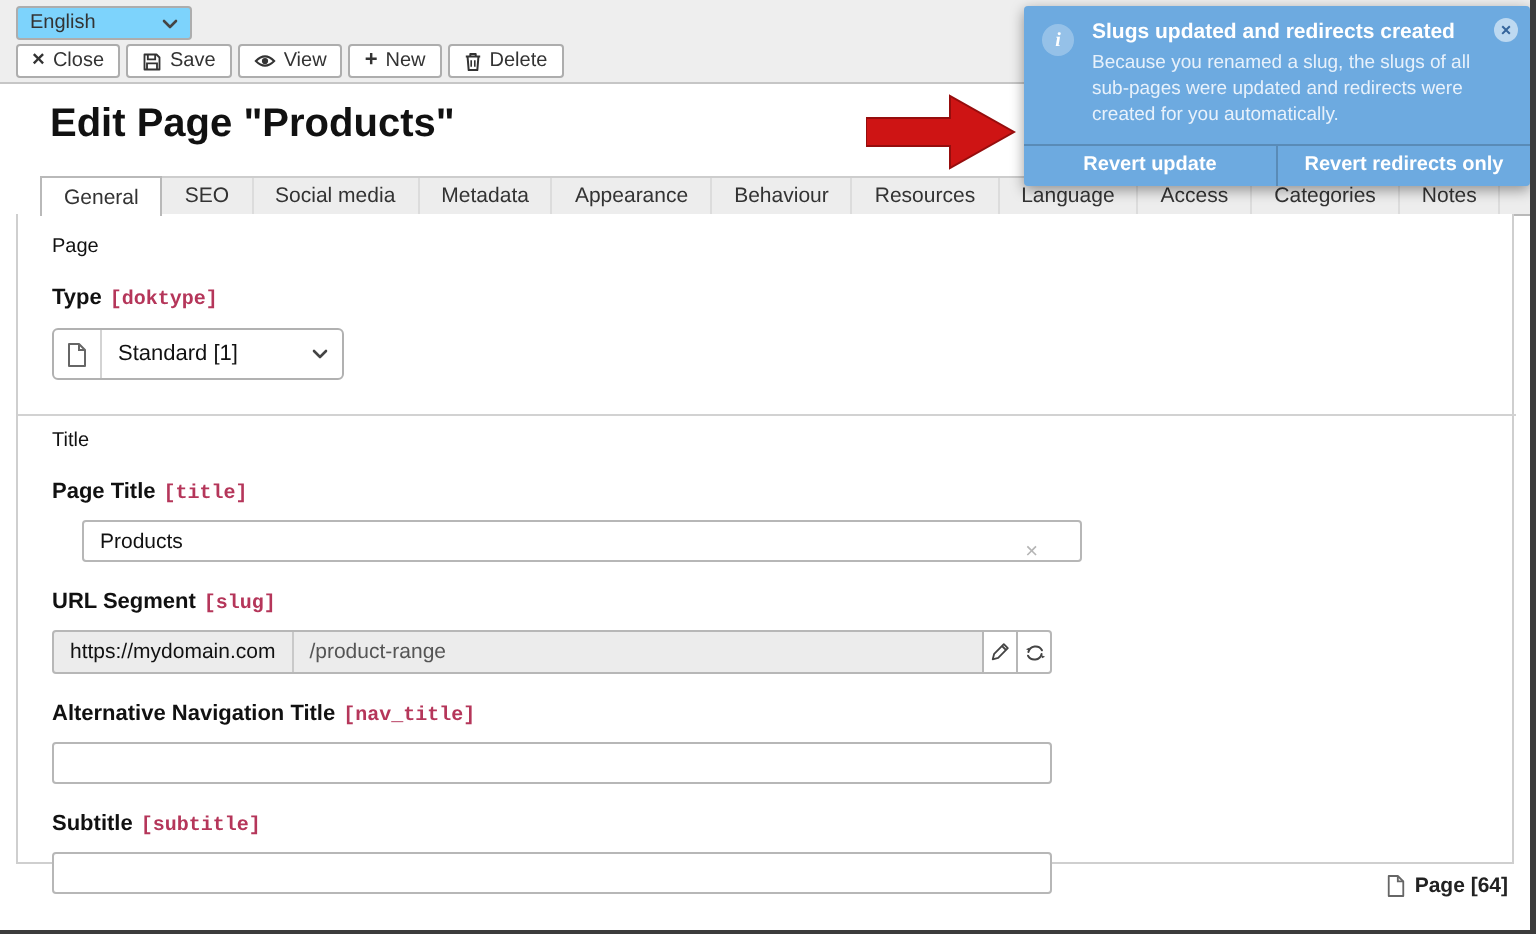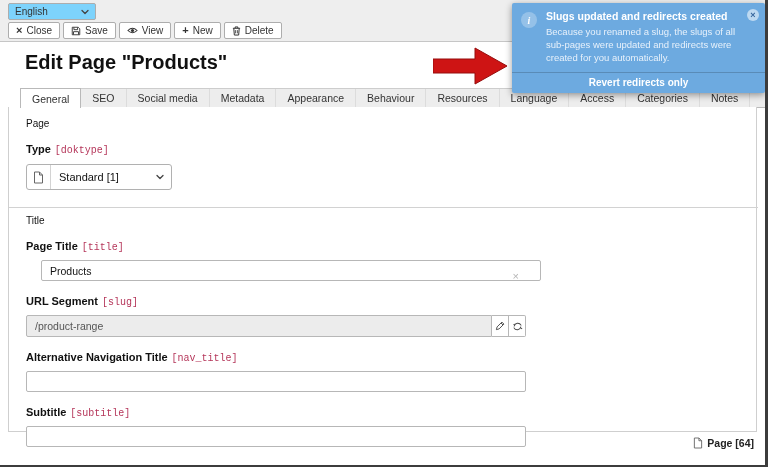--- a/index.html
+++ b/index.html
@@ -52,21 +52,21 @@
 
   
   .panel {
     position:absolute; left:8px; top:107px; width:749px; height:325px;
     background:#fff; border:1px solid #cfcfcf; border-top:none;
     padding:7px 0 0 17px;
   }
   .sect-h { font-size:10px; color:#111; font-weight:400; margin:4px 0 0; }
   .f-label { font-size:11px; font-weight:bold; color:#111; margin:14px 0 0; }
   .f-label .tca {
-    font-family:"Liberation Mono", monospace; font-weight:normal;
+    font-family:"Liberation Mono", monospace; font-weight:bold;
     font-size:10px; color:#b5365a; margin-left:4px;
   }
   .divider { border-top:1px solid #d2d2d2; margin:17px 0 0 -17px; width:749px; }
 
   .type-select {
     margin-top:8px; width:146px; height:26px; background:#fff;
     border:1px solid #b1b1b1; border-radius:3px; display:flex; align-items:center; cursor:pointer;text-align:center;
   }
   .type-select .icon-cell {
     width:24px; align-self:stretch; display:flex; align-items:center; justify-content:center;
@@ -240,20 +240,21 @@
     <div class="input-wrap">
       <input class="text-input" type="text" value="Products" style="">
       <span class="clear-x">×</span>
     </div>
 
     <div class="f-label">
       <span>URL Segment</span><span class="tca">[slug]</span>
     </div>
     <div class="slug-row">
       <div class="slug-group">
+        <span class="slug-prefix">https://mydomain.com</span>
         <span class="slug-value">/product-range</span>
       </div>
       <span class="slug-btn">
         <svg class="icon-svg" width="10" height="10" viewBox="0 0 11 11">
             <path d="M1.5 9.5l.8-3 5.3-5.3 2.2 2.2-5.3 5.3z" fill="none" stroke="#444" stroke-width="1" stroke-linejoin="round"></path>
             <path d="M6.6 2.2l2.2 2.2" stroke="#444" stroke-width="1"></path>
           </svg>
       </span>
       <span class="slug-btn">
         <svg class="icon-svg" width="11" height="11" viewBox="0 0 12 12">
@@ -289,20 +290,21 @@
   <div class="notification">
     <div class="notif-main">
       <span class="notif-info">i</span>
       <div class="notif-text">
         <div class="notif-title">Slugs updated and redirects created</div>
         <div class="notif-body">Because you renamed a slug, the slugs of all sub-pages were updated and redirects were created for you automatically.</div>
       </div>
       <span class="notif-close">×</span>
     </div>
     <div class="notif-actions">
+      <div class="notif-action">Revert update</div>
       <div class="notif-action">Revert redirects only</div>
     </div>
   </div>
 
   <div class="red-arrow">
     <svg class="icon-svg" width="75" height="38" viewBox="0 0 75 38">
       <polygon points="0,12 42,12 42,1 74,19 42,37 42,26 0,26" fill="#ce1414" stroke="#960d0d" stroke-width="1"></polygon>
     </svg>
   </div>
 

